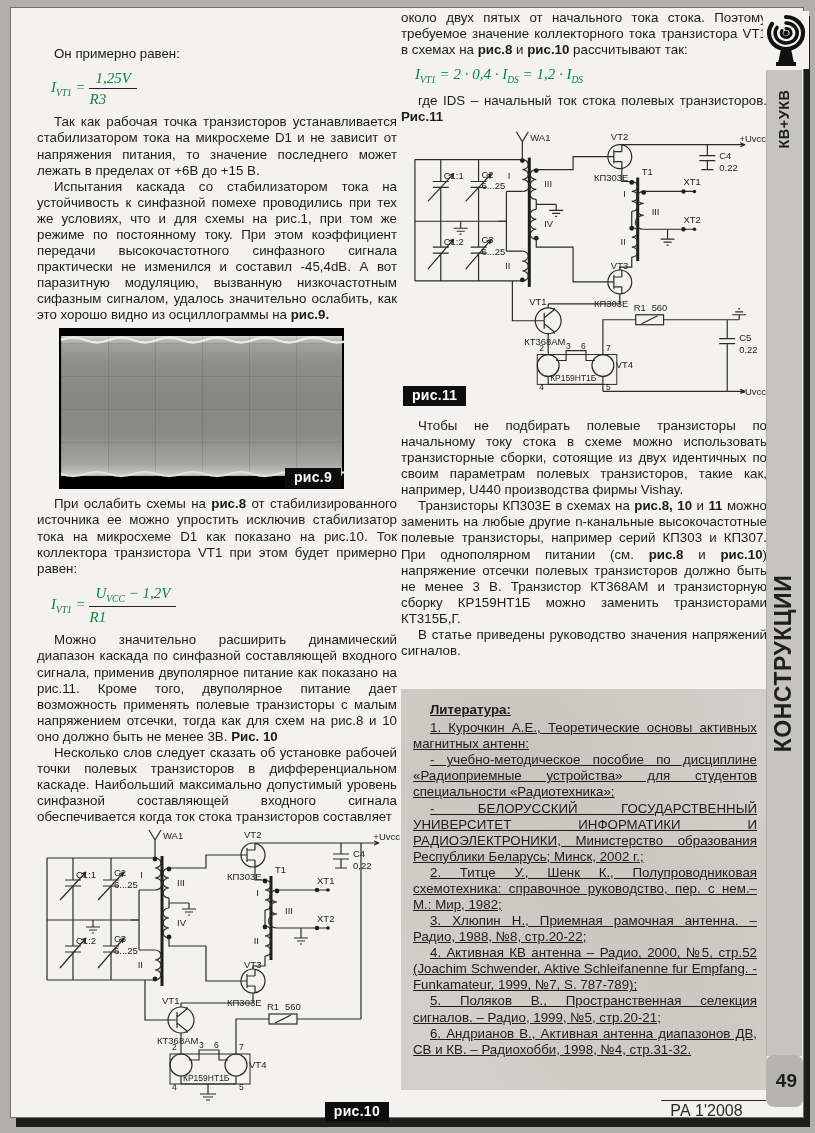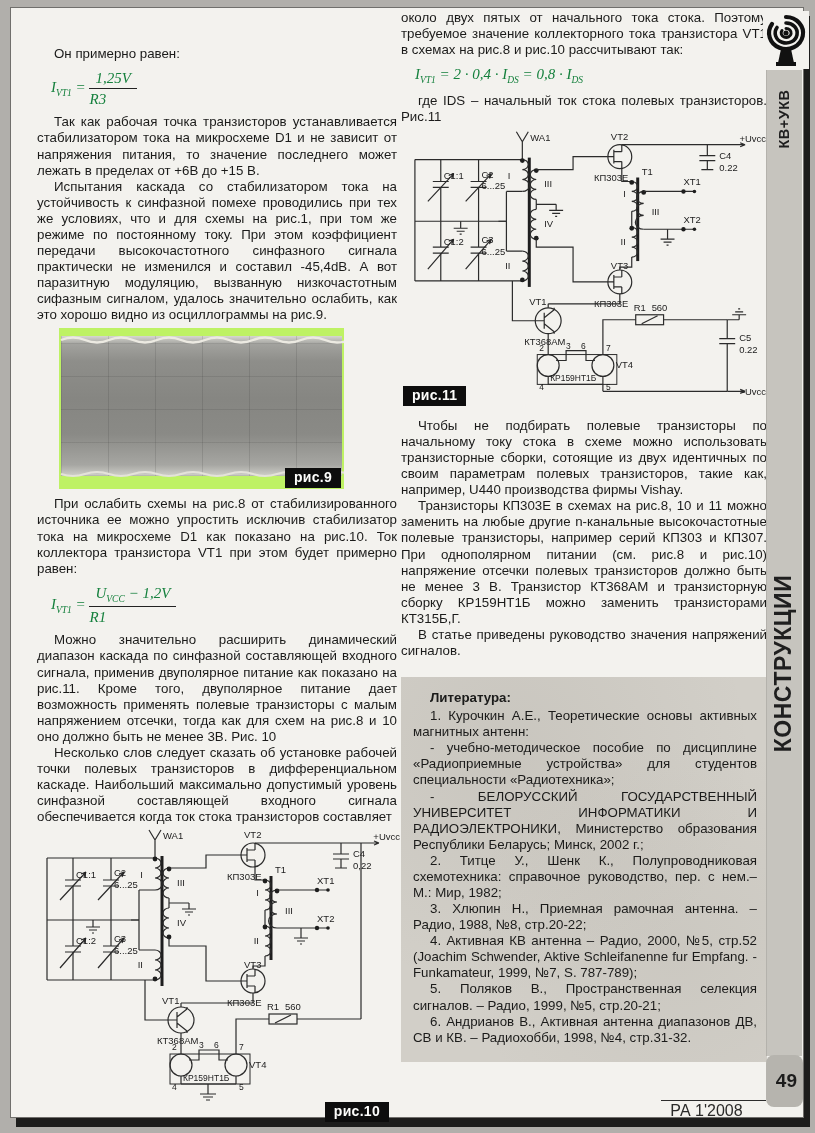--- a/index.html
+++ b/index.html
@@ -6,30 +6,30 @@
   .scan{position:relative;width:815px;height:1133px;background:#b1afab;overflow:hidden;
         font-family:"Liberation Sans",sans-serif;}
   .page{position:absolute;left:10px;top:7px;width:792px;height:1109px;background:#f3f2ee;
         border:1px solid #706f6c;box-shadow:6px 9px 0 0 #1d1d1c;}
   
   .col{position:absolute;font-size:13.3px;line-height:1.21;color:#1b1b1a;text-align:justify;}
   .col-left{left:26px;top:2px;width:360px;margin-top:36px;}
   .col-right{left:390px;top:2px;width:366px;}
   p.tx{margin:0;}
   p.ind{text-indent:17px;}
-  b{font-weight:normal;}
+  b{font-weight:bold;}
   
   .formula{font-family:Liberation Serif, serif;font-style:italic;font-size:15px;color:#15803d;
            margin:7px 0 6px 14px;text-align:left;}
   .frac{display:inline-block;vertical-align:middle;text-align:left;}
   .fr-top{display:block;border-bottom:1.4px solid #222;padding:0 6px 1px;}
   .fr-bot{display:block;padding-top:1px;}
   .formula sub,.tx sub{font-size:9.5px;}
   
-  .osc{position:relative;width:285px;height:161px;margin:5px 0 7px 22px;background:#bef264;}
+  .osc{position:relative;width:285px;height:161px;margin:5px 0 7px 22px;background:#000000;}
   .osc-scr{position:absolute;left:2px;top:8px;right:2px;bottom:13px;
      background:
        repeating-linear-gradient(90deg, rgba(40,40,40,.14) 0 1px, transparent 1px 47px),
        repeating-linear-gradient(0deg, rgba(40,40,40,.12) 0 1px, transparent 1px 33px),
        linear-gradient(180deg,#d6d6d0 0,#a2a29e 6%,#8e8e8a 18%,#868682 45%,#8a8a86 70%,#a6a6a2 92%,#cfcfc9 100%);}
   .osc svg{position:absolute;left:0;top:0;}
   .figcap{position:absolute;background:#0d0d0d;color:#fdfdfb;font-weight:bold;
           font-size:14px;padding:1px 9px 2px;letter-spacing:.3px;}
   .osc .figcap{right:3px;bottom:1px;}
   
@@ -39,23 +39,23 @@
   .fig svg{position:absolute;left:0;top:0;}
   .fig .figcap{font-size:14px;}
   .fig-10 .figcap{right:14px;bottom:8px;}
   .fig-11 .figcap{left:4px;bottom:10px;}
   .sch{stroke:#2b2b2b;stroke-width:1.2;fill:none;}
   .sch-thick{stroke:#1e1e1e;stroke-width:3;fill:none;}
   .sch-dot{fill:#1e1e1e;stroke:none;}
   .sch-lbl{font-family:"Liberation Sans",sans-serif;font-size:9.5px;fill:#1c1c1c;stroke:none;font-style:normal;}
   .sch-lbl.sm{font-size:8.5px;}
   
-  .litbox{margin-top:18px;background:#d2cfc8;padding:13px 10px 16px 12px;
+  .litbox{margin-top:30px;background:#d2cfc8;padding:13px 10px 32px 12px;
      background-image:radial-gradient(circle at 30% 20%, rgba(120,115,105,.10), transparent 60%),
-                      radial-gradient(circle at 75% 70%, rgba(120,115,105,.08), transparent 55%);}
+                      radial-gradient(circle at 75% 70%, rgba(120,115,105,.08), transparent 55%);text-decoration:underline;}
   .litbox p{margin:0;}
   .lit-title{font-weight:bold;text-indent:17px;margin-bottom:2px !important;}
   
   .strip{position:absolute;left:755px;top:62px;width:35px;height:986px;background:#c6c4be;
          border-left:1px solid #b4b2ac;}
   .vwrap{position:absolute;display:flex;align-items:center;justify-content:center;}
   .vwrap span{transform:rotate(-90deg);white-space:nowrap;color:#1f1f1f;}
   .v-kv{left:755px;top:66px;width:35px;height:90px;}
   .v-kv span{font-size:14.5px;font-weight:bold;letter-spacing:.5px;}
   .v-constr{left:755px;top:520px;width:35px;height:270px;}
@@ -219,21 +219,21 @@
         </g>
       </svg>
       <div class="figcap">рис.10</div>
     </div>
   </div>
 
   <div class="col col-right">
     <p class="tx"><span>около двух пятых от начального тока стока. Поэтому требуемое значение коллекторного тока транзистора VT1 в схемах на </span><b>рис.8</b><span> и </span><b>рис.10</b><span> рассчитывают так:</span></p>
 
     <div class="formula">
-      <span><span>I</span><sub>VT1</sub><span> = 2 · 0,4 · </span><span>I</span><sub>DS</sub><span> = 0,8 · </span><span>I</span><sub>DS</sub></span>
+      <span><span>I</span><sub>VT1</sub><span> = 2 · 0,4 · </span><span>I</span><sub>DS</sub><span> = 1,2 · </span><span>I</span><sub>DS</sub></span>
     </div>
 
     <p class="tx ind"><span>где IDS – начальный ток стока полевых транзисторов. </span><b>Рис.11</b></p>
 
     <div class="fig fig-11">
       <svg width="370" height="287" viewBox="0 0 372 287">
         <g>
           <path class="sch" d="M16,30 V152 M16,30 H124 M16,92 H108 M16,152 H124"></path>
           <path class="sch" d="M42,30 V52 M34,52 H50 M34,58 H50 M42,58 V92"></path>
           <path class="sch" d="M29,72 L55,44 M55,44 L50,46 M55,44 L53,49"></path>

